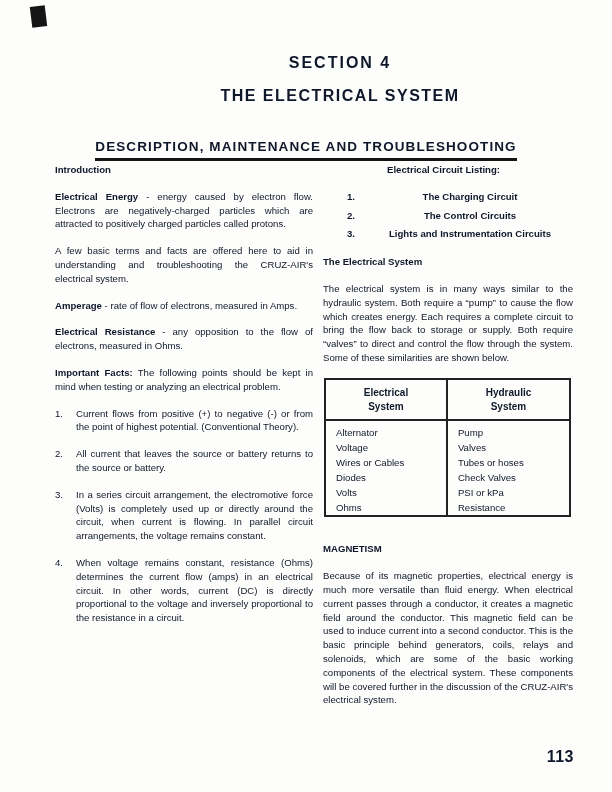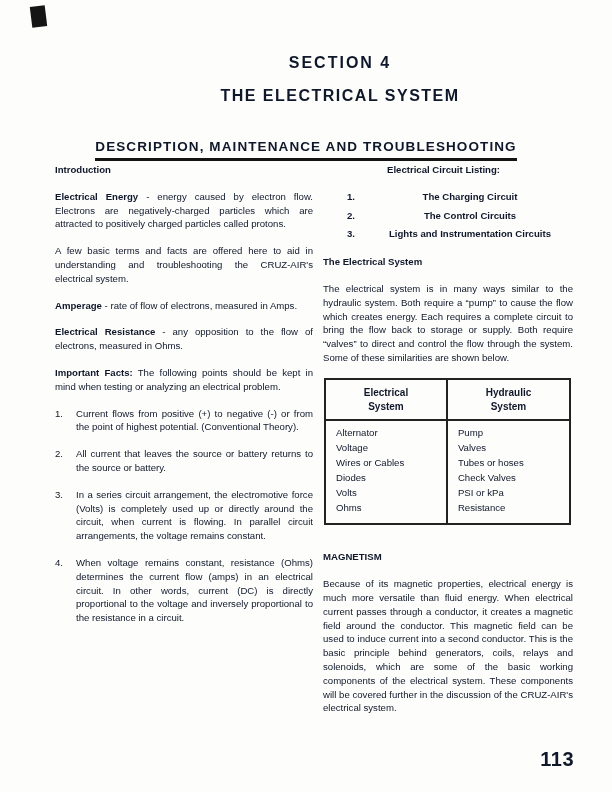--- a/index.html
+++ b/index.html
@@ -89,26 +89,26 @@
   }
   table.compare th:first-child,
   table.compare td:first-child { border-right: 2px solid #222; }
   table.compare td {
     font-size: 9.6px;
     line-height: 15px;
     padding: 0 10px;
     text-align: left;
   }
   table.compare tbody tr:first-child td { padding-top: 4px; margin-top: 20px; }
-  table.compare tbody tr:last-child td  { padding-bottom: 8px; }
+  table.compare tbody tr:last-child td  { }
   .page-number {
     position: absolute;
     right: 38px;
     top: 748px;
-    font-size: 20px;
+    font-size: 16px;
     font-weight: bold;
     letter-spacing: 0.5px;
   }
 </style>
 </head>
 <body>
 
 <div class="page">
 
   <div class="corner-mark"></div>

